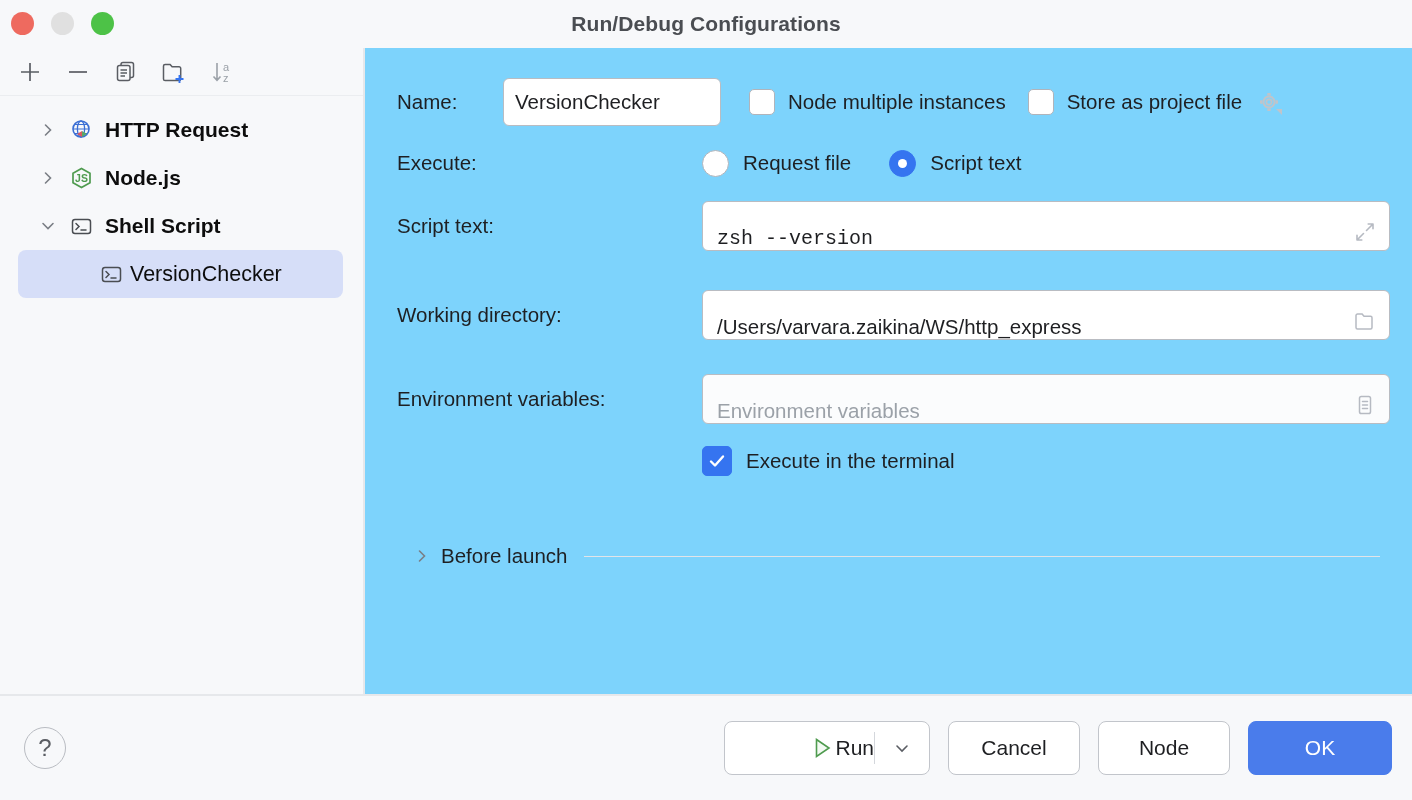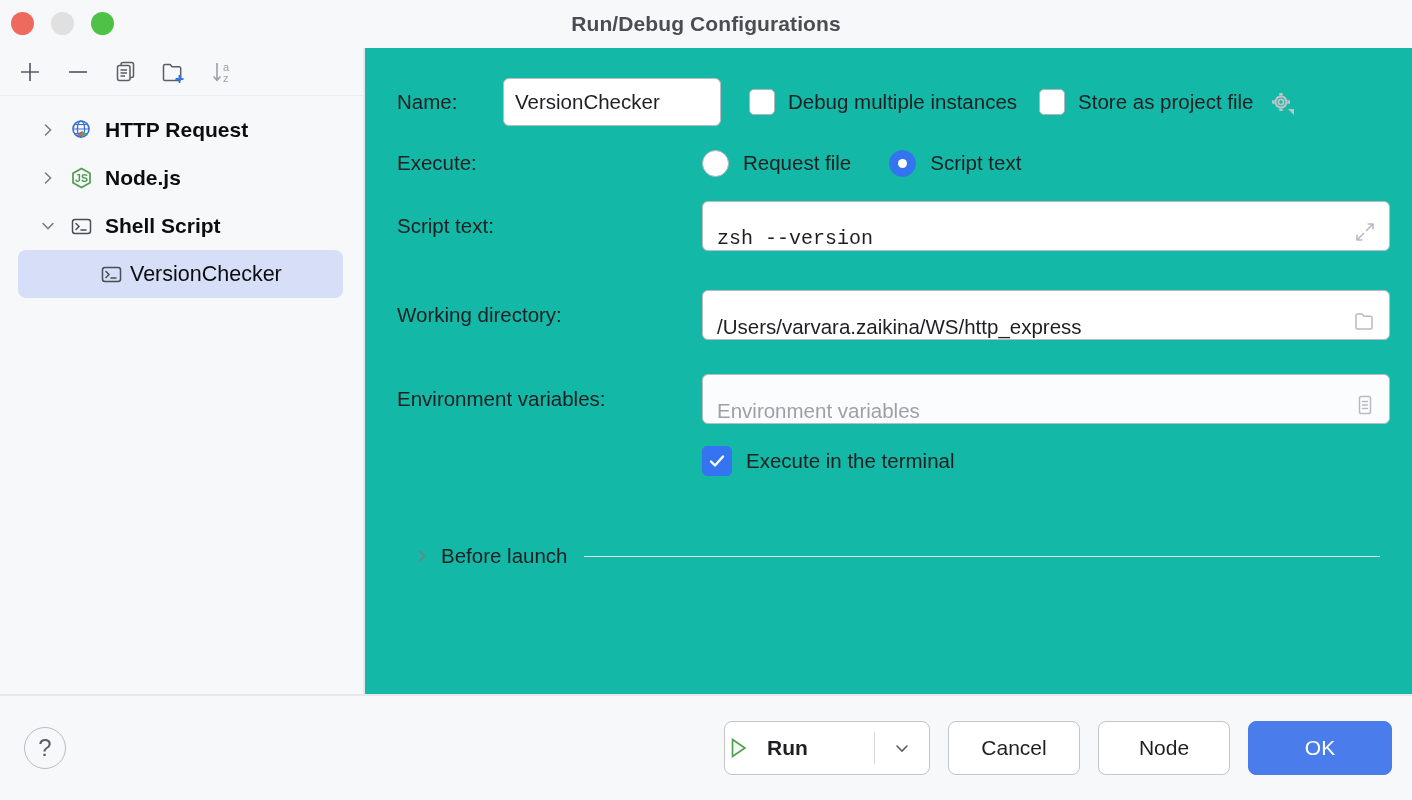--- a/index.html
+++ b/index.html
@@ -14,21 +14,21 @@
     font-family: "Liberation Sans", sans-serif;
     background: #f7f8fa;
     color: #1e1f22;
     -webkit-font-smoothing: antialiased;
   }
 
   .window {
     position: relative;
     width: 1412px;
     height: 800px;
-    background: #14b8a6;
+    background: #7dd3fc;
     display: flex;
     flex-direction: column;
   }
 
   
   .titlebar {
     position: relative;
     height: 48px;
     flex: 0 0 48px;
     display: flex;
@@ -365,25 +365,24 @@
   }
   .btn.split {
     padding: 0;
     min-width: 206px;
     justify-content: stretch;
   }
   .split-main {
     flex: 1 1 auto;
     display: flex;
     align-items: center;
-    justify-content: flex-start;
-    gap: 16px;
+    justify-content: flex-end;
+    gap: 0;
     font-size: 21px;
     height: 100%;
-    font-weight: bold;
   }
   .split-div {
     width: 1px;
     height: 32px;
     background: #d4d7dc;
     flex: 0 0 1px;
   }
   .split-arrow {
     width: 54px;
     flex: 0 0 54px;
@@ -510,21 +509,21 @@
     </div>
 
     <div class="right-panel">
 
       <div class="form-row" style="margin-bottom:20px;">
         <div class="form-label" style="width:106px; flex:0 0 106px;">Name:</div>
         <input class="name-input" type="text" value="VersionChecker" style="">
 
         <div class="chk-wrap">
           <div class="chk-box"></div>
-          <div class="chk-label">Debug multiple instances</div>
+          <div class="chk-label">Node multiple instances</div>
         </div>
 
         <div class="chk-wrap" style="margin-left:22px;">
           <div class="chk-box"></div>
           <div class="chk-label">Store as project file</div>
         </div>
 
         <div class="gear-btn">
           <svg width="30" height="30" viewBox="0 0 30 30">
             <path d="M15 9.5 a5.5 5.5 0 1 0 0.01 0 z" stroke="#c0c4ca" stroke-width="2" fill="none"></path>

